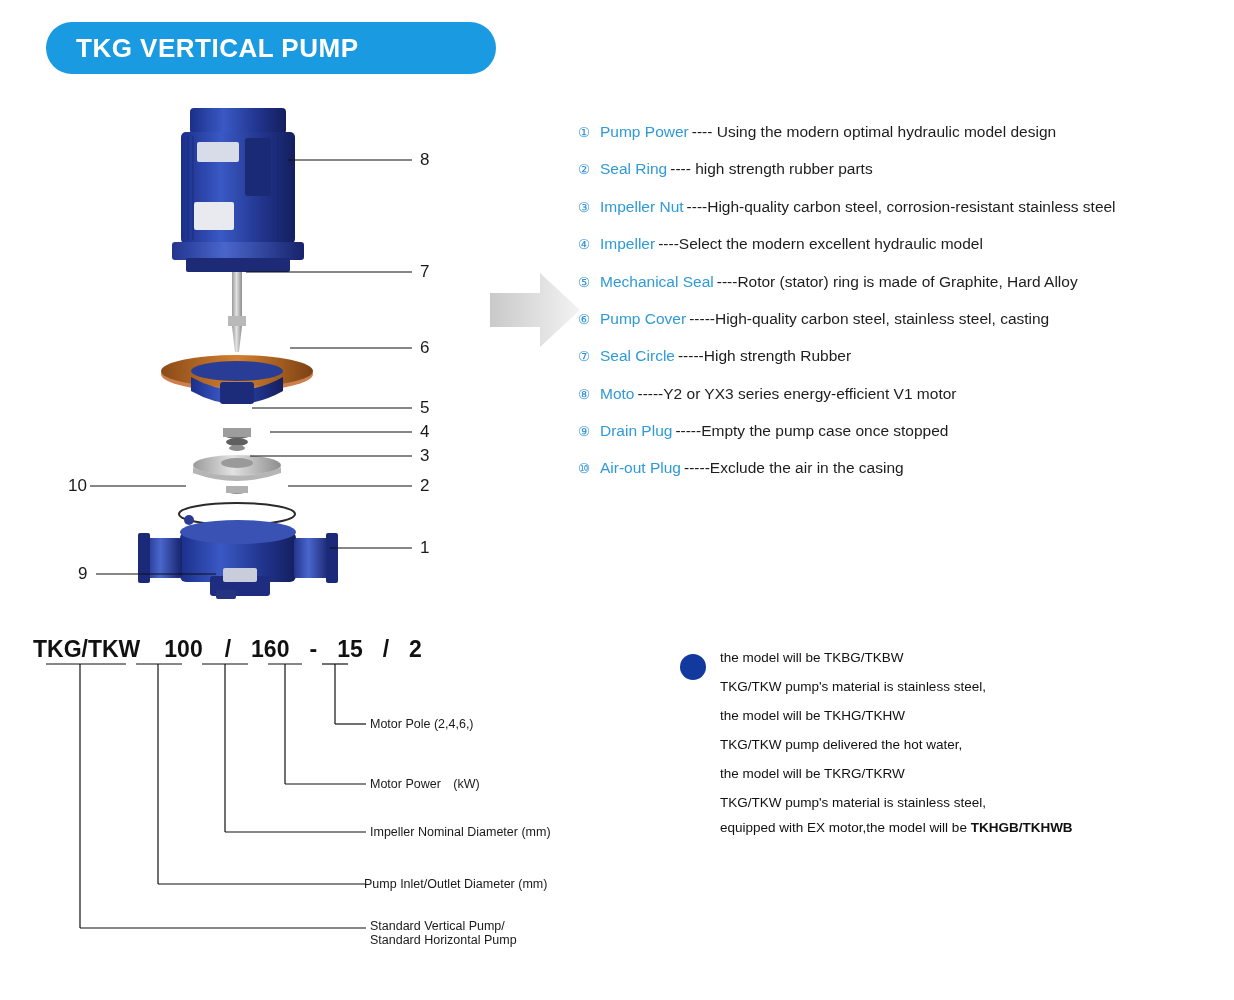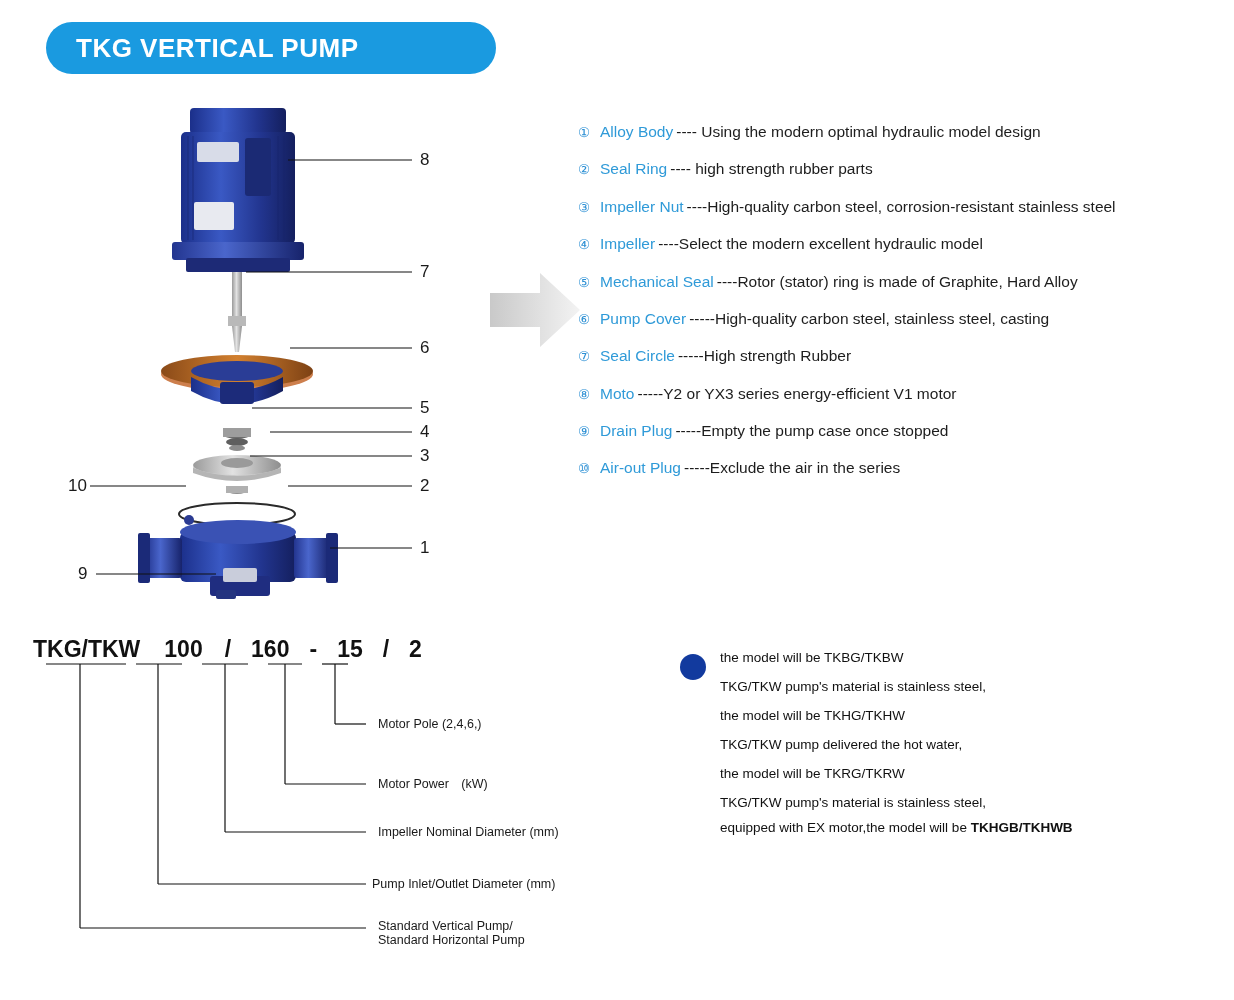--- a/index.html
+++ b/index.html
@@ -117,21 +117,20 @@
   .code-sep { padding: 0 5px; }
 
   .model-svg { position: absolute; left: 0; top: 0; }
 
   .model-label {
     position: absolute;
     font-size: 12.5px;
     color: #1a1a1a;
     line-height: 1.35;
     white-space: nowrap;
-    margin-left: 8px;
   }
 
   
   .notes {
     position: absolute;
     left: 680px;
     top: 650px;
     width: 530px;
   }
   .notes-bullet {
@@ -291,21 +290,21 @@
         <stop offset="100%" stop-color="#f3f3f3"></stop>
       </linearGradient>
     </defs>
     <polygon points="0,28 50,28 50,8 90,45 50,82 50,62 0,62" fill="url(#arrGrad)"></polygon>
   </svg>
 </div>
 
 <div class="legend">
   <div class="legend-row">
     <span class="legend-num">①</span>
-    <span class="legend-term">Alloy Body</span>
+    <span class="legend-term">Pump Power</span>
     <span class="legend-desc">---- Using the modern optimal hydraulic model design</span>
   </div>
   <div class="legend-row">
     <span class="legend-num">②</span>
     <span class="legend-term">Seal Ring</span>
     <span class="legend-desc">---- high strength rubber parts</span>
   </div>
   <div class="legend-row">
     <span class="legend-num">③</span>
     <span class="legend-term">Impeller Nut</span>
@@ -337,21 +336,21 @@
     <span class="legend-desc">-----Y2 or YX3 series energy-efficient V1 motor</span>
   </div>
   <div class="legend-row">
     <span class="legend-num">⑨</span>
     <span class="legend-term">Drain Plug</span>
     <span class="legend-desc">-----Empty the pump case once stopped</span>
   </div>
   <div class="legend-row">
     <span class="legend-num">⑩</span>
     <span class="legend-term">Air-out Plug</span>
-    <span class="legend-desc">-----Exclude the air in the series</span>
+    <span class="legend-desc">-----Exclude the air in the casing</span>
   </div>
 </div>
 
 <div class="model-block">
 
   <div class="model-code">
     <span class="code-seg" style="margin-right:18px;">TKG/TKW</span>
     <span class="code-seg" style="margin-right:14px;">100</span>
     <span class="code-sep">/</span>
     <span class="code-seg" style="margin:0 12px;">160</span>

